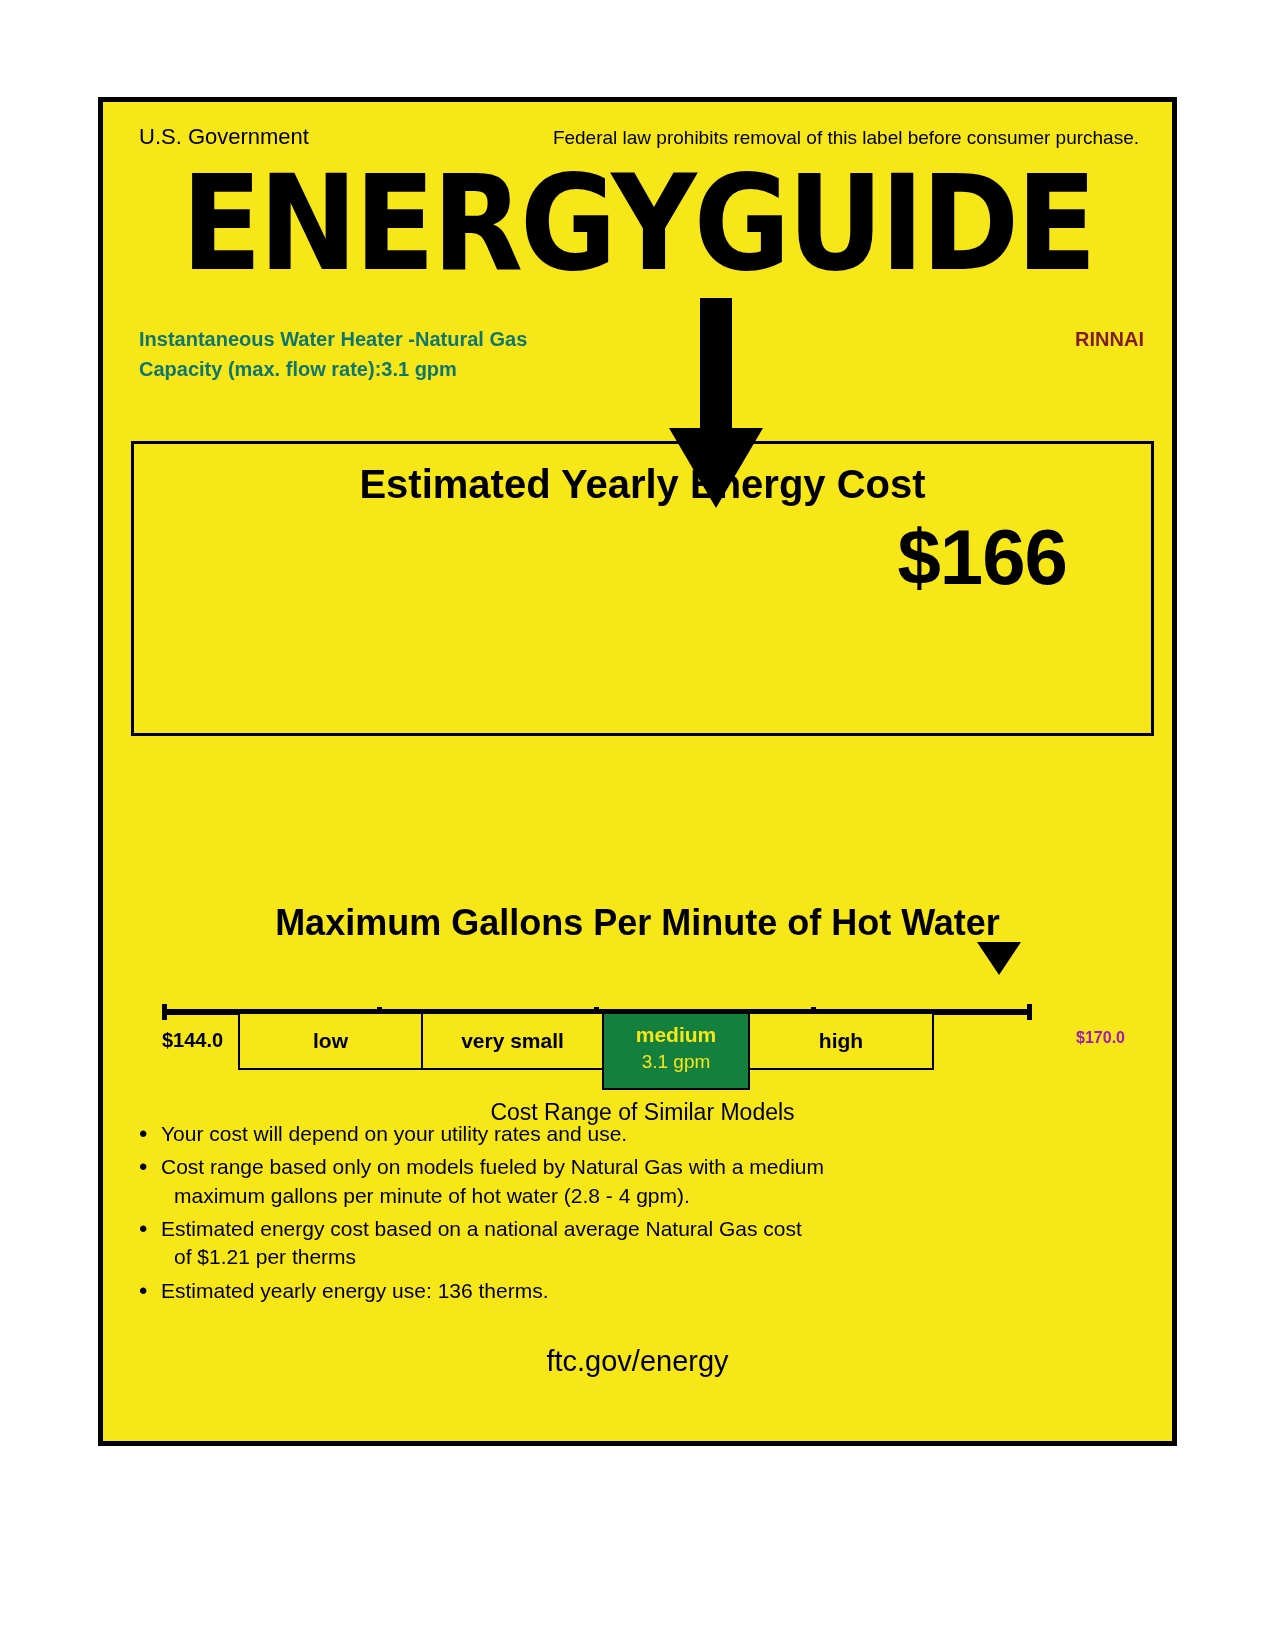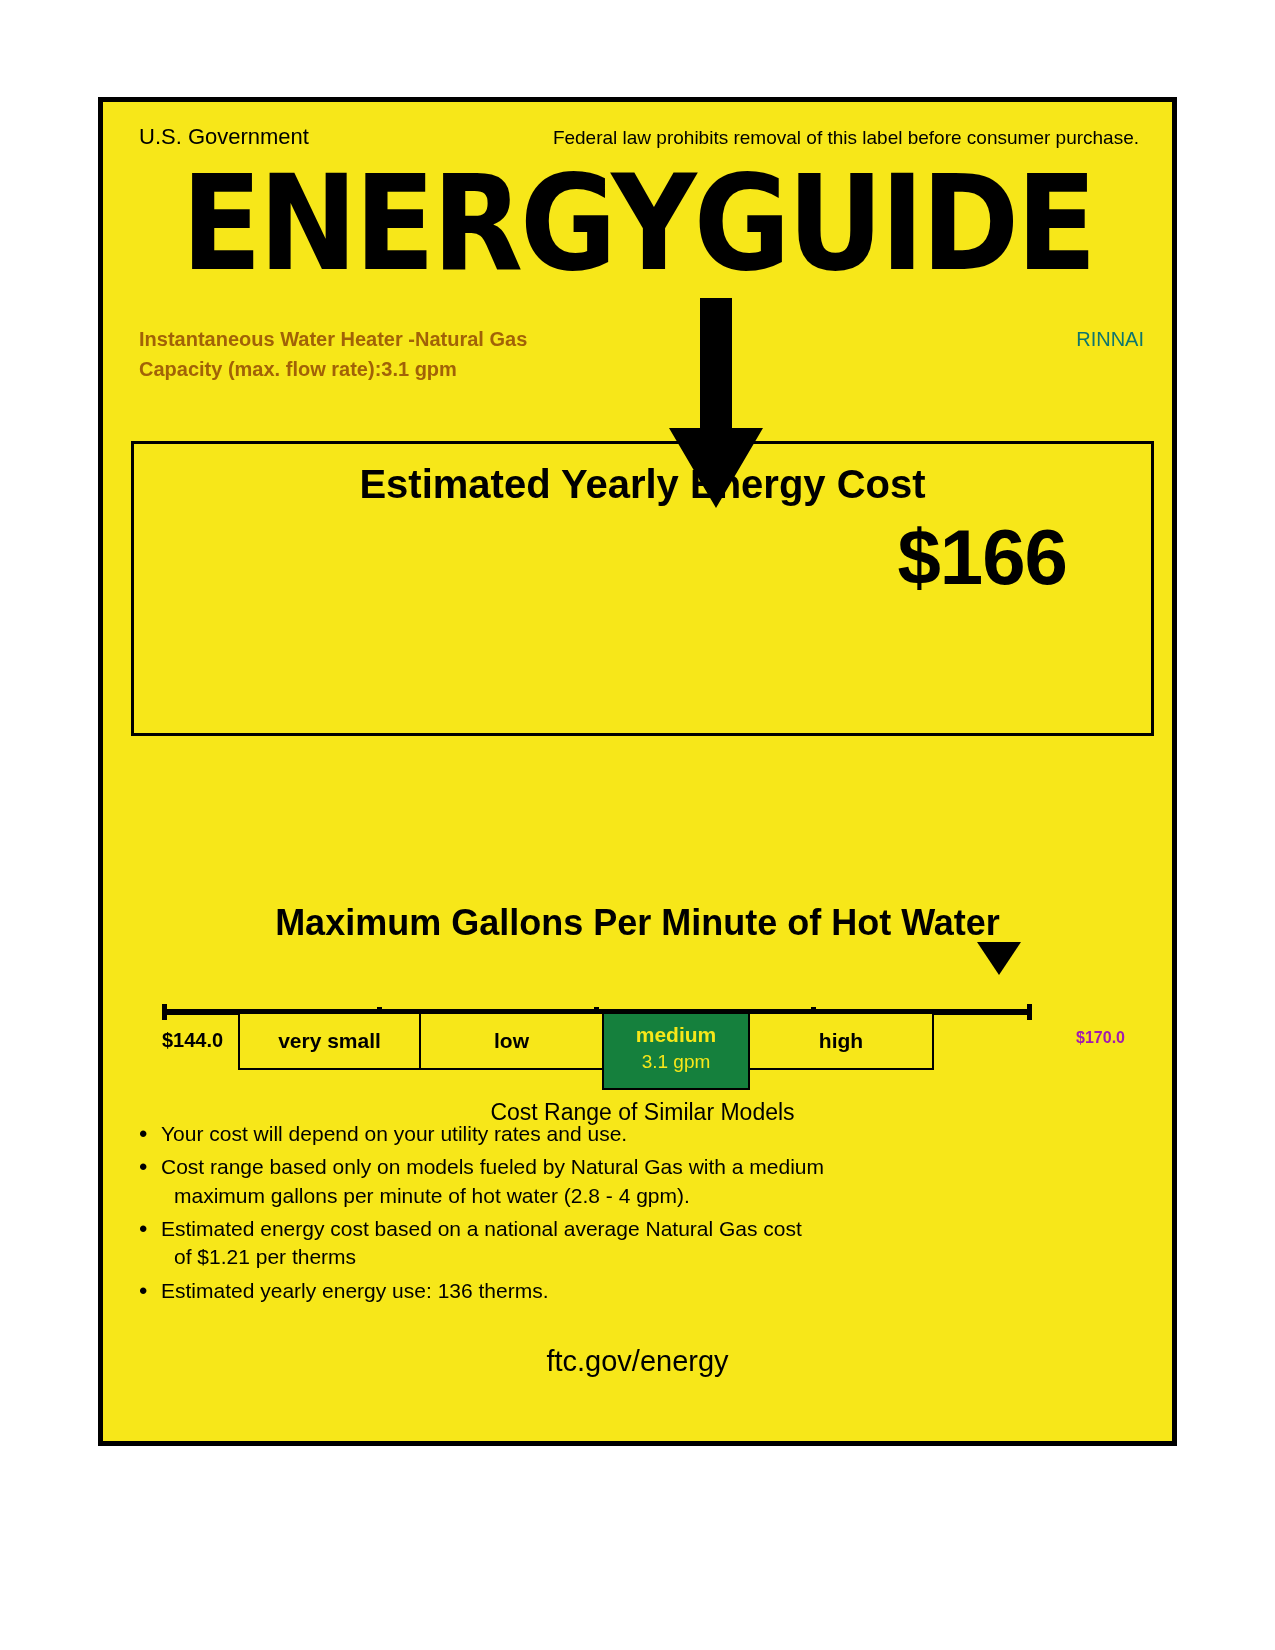--- a/index.html
+++ b/index.html
@@ -77,28 +77,28 @@
     left: 36px;
     top: 222px;
     width: 1005px;
     display: flex;
     justify-content: space-between;
   }
   .product-left {
     font-size: 20px;
     font-weight: bold;
     line-height: 1.5;
-    color: #a16207;
+    color: #0f766e;
   }
   .product-right {
     font-size: 20px;
-    font-weight: normal;
+    font-weight: bold;
     line-height: 1.5;
     text-align: left;
-    color: #0f766e;
+    color: #7f1d1d;
   }
 
   
   .cost-box {
     position: absolute;
     left: 28px;
     top: 339px;
     width: 1023px;
     height: 295px;
     border: 3px solid #000;
@@ -321,25 +321,25 @@
     </div>
 
     <div class="range-low">$144.0</div>
     <div class="range-high">$170.0</div>
     <div class="range-caption">Cost Range of Similar Models</div>
   </div>
 
   <div class="gpm-title">Maximum Gallons Per Minute of Hot Water</div>
 
   <div class="gpm-scale">
+    <div class="gpm-cell w2">
+      <span>low</span>
+    </div>
     <div class="gpm-cell w1">
       <span>very small</span>
-    </div>
-    <div class="gpm-cell w2">
-      <span>low</span>
     </div>
     <div class="gpm-cell selected">
       <span>medium</span>
       <span class="gpm-val">3.1 gpm</span>
     </div>
     <div class="gpm-cell w4">
       <span>high</span>
     </div>
   </div>
 

